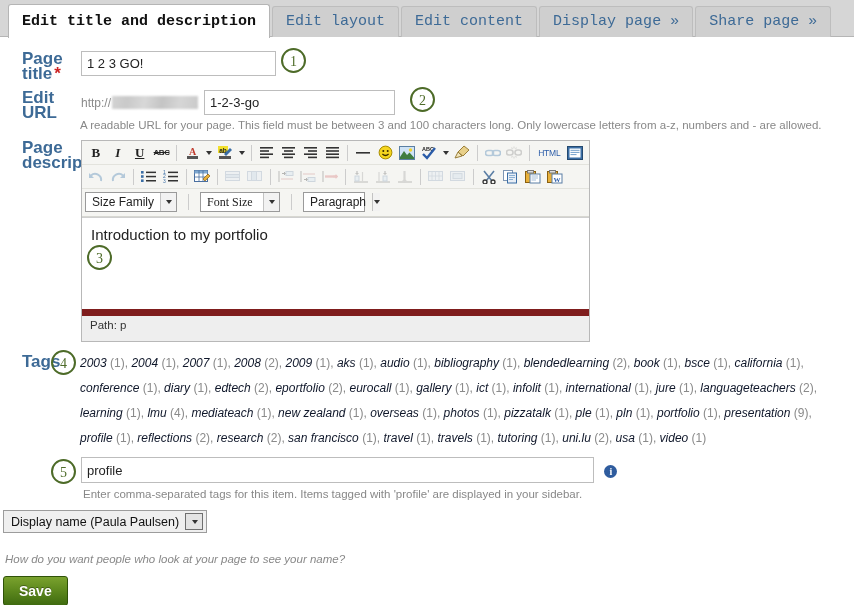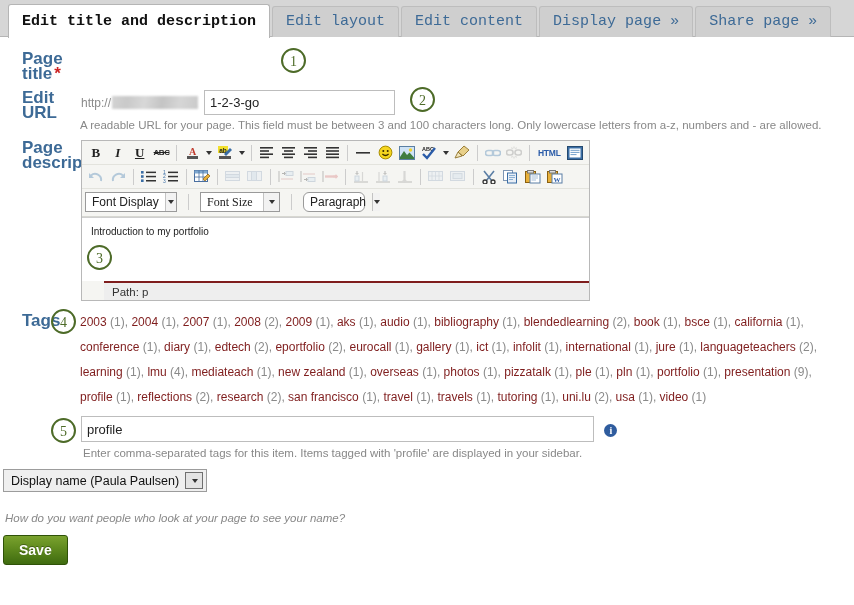--- a/index.html
+++ b/index.html
@@ -197,51 +197,51 @@
   }
   .mcesel .txtp { padding: 0 6px; white-space: nowrap; }
   .mcesel .arrow {
     width: 15px; height: 18px;
     border-left: 1px solid #c3c3c3;
     display: flex; align-items: center; justify-content: center;
     background: #f2f2f2;
   }
   .ed-body {
     background: #ffffff;
-    height: 64px;
+    height: 92px;
     border-top: 1px solid #cfcfcf;
     padding: 8px 9px;
-    font-size: 10px;
+    font-size: 15px;
     color: #222;
     position: relative;
     box-sizing: border-box;
   }
   .ed-status {
     background: #eeeeee;
-    border-top: 2px solid #7f1d1d;
+    border-top: 7px solid #7f1d1d;
     font-size: 11.5px;
     color: #333;
     padding: 3px 8px;
-    height: 19px;
-    box-sizing: border-box;
-    margin-left: 22px;
+    height: 32px;
+    box-sizing: border-box;
   }
 
   
   .tagcloud {
     font-size: 12px;
     line-height: 25px;
     color: #777;
     padding-left: 2px;
     max-width: 755px;
   }
   .tagcloud a {
-    color: #7f1d1d;
+    color: #0f172a;
     text-decoration: none;
     cursor: pointer;
+    font-style: italic;
   }
   .tagcloud .cnt { color: #8a8a8a; }
 
   .infoicon {
     display: inline-block;
     width: 13px; height: 13px;
     border-radius: 50%;
     background: #2f5c9e;
     color: #fff;
     font-size: 10px;
@@ -309,20 +309,21 @@
   </div>
 </div>
 
 <div class="form">
 
   <div class="row" style="margin-top:14px;">
     <div class="lbl">
       <span>Page title</span><span class="req">*</span>
     </div>
     <div class="fieldcol" style="position:relative;">
+      <input class="txt" type="text" style="width: 195px; margin-left: 3px;" value="1 2 3 GO!">
       <div class="bubble" style="left:203px; top:-3px;">1</div>
     </div>
   </div>
 
   <div class="row" style="margin-top:9px;">
     <div class="lbl">
       <span>Edit URL</span>
     </div>
     <div class="fieldcol" style="position:relative;">
       <div class="urlrow">
@@ -455,21 +456,21 @@
           </div>
           <div class="tbtn dis">
             <svg width="16" height="13" viewBox="0 0 16 13">
                 <rect x="0.5" y="4" width="6.5" height="5" rx="2.5" fill="none" stroke="#7f7f7f" stroke-width="1.6"></rect>
                 <rect x="9" y="4" width="6.5" height="5" rx="2.5" fill="none" stroke="#7f7f7f" stroke-width="1.6"></rect>
                 <path d="M8 0.5 L8 2.5 M5.5 1.5 L6.5 3 M10.5 1.5 L9.5 3 M8 12.5 L8 10.5 M5.5 11.5 L6.5 10 M10.5 11.5 L9.5 10" stroke="#9a9a9a" stroke-width="1.1"></path>
               </svg>
           </div>
           <span class="sep"></span>
           <div class="tbtn" style="width:30px;">
-            <span style="font-size:8.5px;font-weight:bold;color:#2b5ca8;letter-spacing:-0.2px;">HTML</span>
+            <span style="font-size:8.5px;font-weight:normal;color:#2b5ca8;letter-spacing:-0.2px;">HTML</span>
           </div>
           <div class="tbtn">
             <svg width="16" height="14" viewBox="0 0 16 14">
                 <rect x="0.5" y="0.5" width="15" height="13" fill="#3b6ea5" stroke="#24496f"></rect>
                 <rect x="2.5" y="2.5" width="11" height="9" fill="#fff"></rect>
                 <rect x="3.5" y="3.8" width="9" height="1.1" fill="#7fa8cf"></rect>
                 <rect x="3.5" y="5.9" width="9" height="1.1" fill="#7fa8cf"></rect>
                 <rect x="3.5" y="8" width="6" height="1.1" fill="#7fa8cf"></rect>
               </svg>
           </div>
@@ -620,34 +621,34 @@
                 <rect x="0.5" y="1.5" width="10" height="11" fill="#e8b03a" stroke="#8a6010"></rect>
                 <rect x="2.5" y="0.5" width="6" height="2.5" fill="#ddd" stroke="#777"></rect>
                 <rect x="5" y="4" width="10" height="9" fill="#fff" stroke="#5b7ea5"></rect>
                 <text x="10" y="11.5" font-size="7" font-weight="bold" text-anchor="middle" font-family="Liberation Serif, serif" fill="#2b5ca8">W</text>
               </svg>
           </div>
         </div>
 
         <div class="selrow">
           <div class="mcesel" style="width:92px;">
-            <span class="txtp" style="flex:1;">Font Display</span>
+            <span class="txtp" style="flex:1;">Size Family</span>
             <span class="arrow">
                 <span class="caret"></span>
               </span>
           </div>
           <span class="sep"></span>
           <div class="mcesel" style="width:80px;margin-left:7px;">
             <span class="txtp" style="flex:1;font-family:Liberation Serif, serif;">Font Size</span>
             <span class="arrow">
                 <span class="caret"></span>
               </span>
           </div>
           <span class="sep"></span>
-          <div class="mcesel" style="width:62px;margin-left:7px;border-radius:6px;">
+          <div class="mcesel" style="width:62px;margin-left:7px;">
             <span class="txtp" style="flex:1;">Paragraph</span>
             <span class="arrow">
                 <span class="caret"></span>
               </span>
           </div>
         </div>
 
         <div class="ed-body">
           <div>Introduction to my portfolio</div>
         </div>

